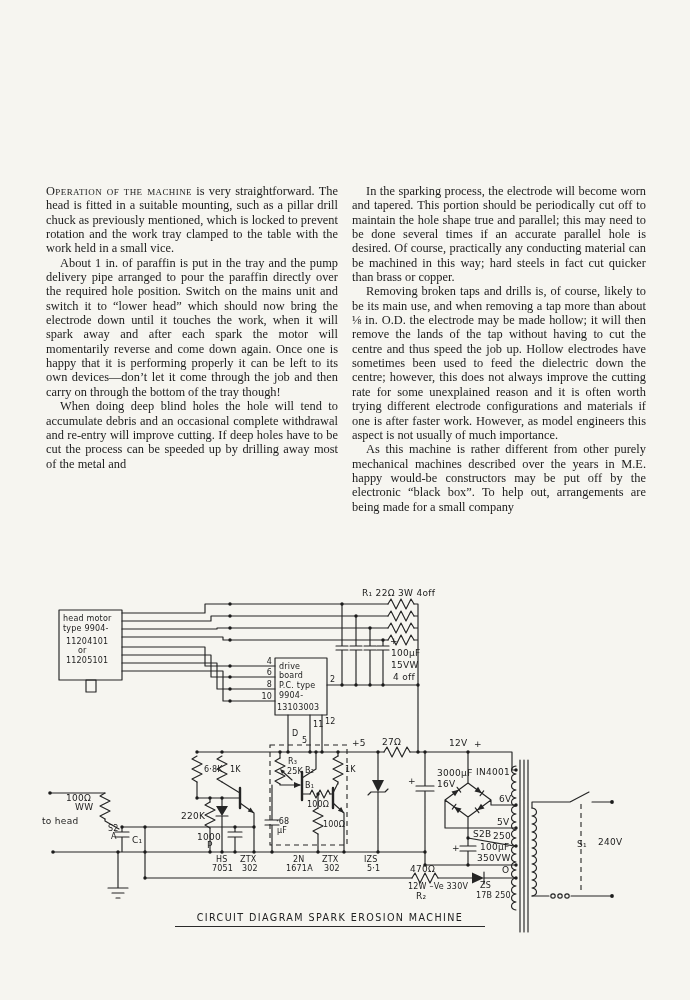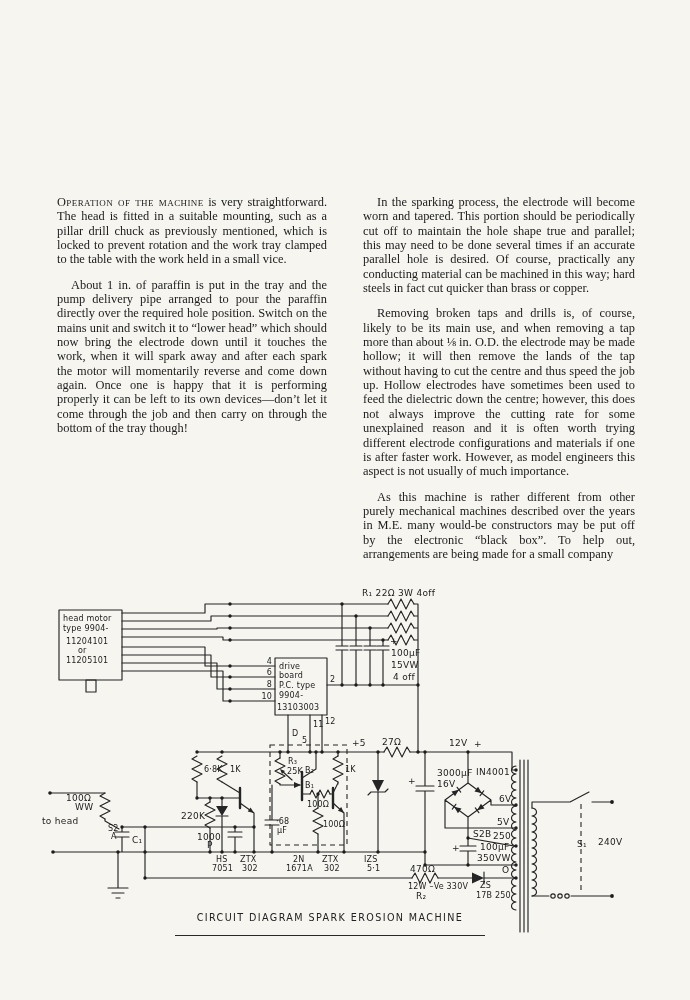--- a/index.html
+++ b/index.html
@@ -11,54 +11,55 @@
     font-family:"Liberation Serif", serif;
     color:#1b1b1b;
   }
   .col{
     position:absolute;top:184px;
     font-size:12.4px;line-height:14.35px;
     text-align:justify;
   }
   .col-left{left:46px;width:292px;}
   .col-right{left:352px;width:294px;}
-  .col p{margin:11px;}
+  .col p{margin:0;}
   .col p.ind{text-indent:14px;}
   .sc{font-variant:small-caps;letter-spacing:.4px;}
   .caption{
     position:absolute;left:175px;top:912px;width:310px;
     text-align:center;
     font-family:"DejaVu Sans", sans-serif;
     font-size:9.6px;letter-spacing:1.4px;
     color:#222;
-    padding-bottom:12px;
+    padding-bottom:3px;
     border-bottom:1.4px solid #2a2a2a;
   }
   svg.diagram{position:absolute;left:0;top:580px;}
   .w{stroke:#252525;stroke-width:1.15;fill:none;stroke-linecap:round;stroke-linejoin:round;}
   .w2{stroke:#252525;stroke-width:2.4;fill:none;stroke-linecap:round;}
   .dash{stroke:#252525;stroke-width:1.1;fill:none;stroke-dasharray:5 4;}
   .blk{fill:#252525;stroke:none;}
   .dt{font-family:"DejaVu Sans", sans-serif;font-size:9px;fill:#1c1c1c;letter-spacing:.3px;}
   .dt8{font-family:"DejaVu Sans", sans-serif;font-size:8px;fill:#1c1c1c;letter-spacing:.2px;}
   .end{text-anchor:end;}
 </style>
 </head>
 <body>
 
 <div class="page">
 
   <div class="col col-left">
     <p><span class="sc">Operation of the machine</span><span> is very straightforward. The head is fitted in a suitable mounting, such as a pillar drill chuck as previously mentioned, which is locked to prevent rotation and the work tray clamped to the table with the work held in a small vice.</span></p>
     <p class="ind">About 1 in. of paraffin is put in the tray and the pump delivery pipe arranged to pour the paraffin directly over the required hole position. Switch on the mains unit and switch it to “lower head” which should now bring the electrode down until it touches the work, when it will spark away and after each spark the motor will momentarily reverse and come down again. Once one is happy that it is performing properly it can be left to its own devices—don’t let it come through the job and then carry on through the bottom of the tray though!</p>
+    <p class="ind">When doing deep blind holes the hole will tend to accumulate debris and an occasional complete withdrawal and re-entry will improve cutting. If deep holes have to be cut the process can be speeded up by drilling away most of the metal and</p>
   </div>
   <div class="col col-right">
     <p class="ind">In the sparking process, the electrode will become worn and tapered. This portion should be periodically cut off to maintain the hole shape true and parallel; this may need to be done several times if an accurate parallel hole is desired. Of course, practically any conducting material can be machined in this way; hard steels in fact cut quicker than brass or copper.</p>
     <p class="ind">Removing broken taps and drills is, of course, likely to be its main use, and when removing a tap more than about ⅛ in. O.D. the electrode may be made hollow; it will then remove the lands of the tap without having to cut the centre and thus speed the job up. Hollow electrodes have sometimes been used to feed the dielectric down the centre; however, this does not always improve the cutting rate for some unexplained reason and it is often worth trying different electrode configurations and materials if one is after faster work. However, as model engineers this aspect is not usually of much importance.</p>
-    <p class="ind">As this machine is rather different from other purely mechanical machines described over the years in M.E. many would-be constructors may be put off by the electronic “black box”. To help out, arrangements are being made for a small company</p>
+    <p class="ind">As this machine is rather different from other purely mechanical machines described over the years in M.E. happy would-be constructors may be put off by the electronic “black box”. To help out, arrangements are being made for a small company</p>
   </div>
 
   <svg class="diagram" width="690" height="380" viewBox="0 0 690 380">
 
     <rect x="59" y="30" width="63" height="70" class="w"></rect>
     <path class="w" d="M86,100 h10 v12 h-10 z"></path>
     <rect x="275" y="78" width="52" height="57" class="w"></rect>
     <rect x="270" y="165" width="77" height="100" class="dash"></rect>
 
     <path class="w" d="

